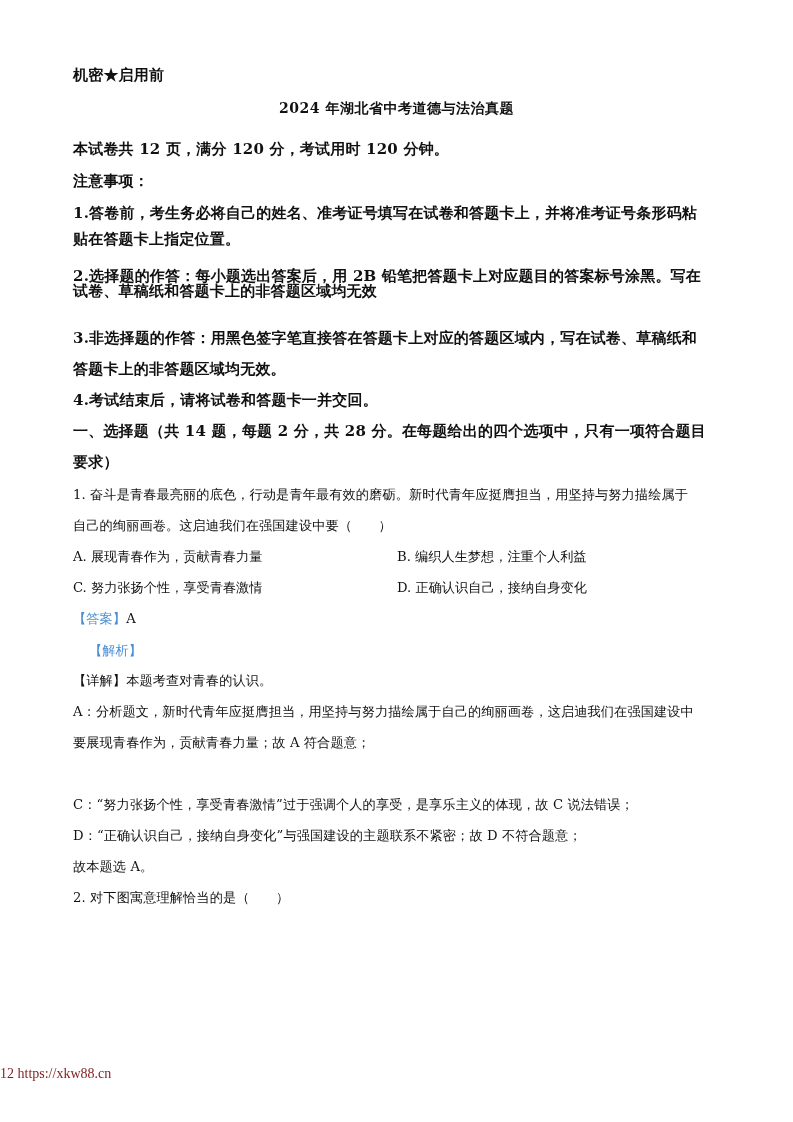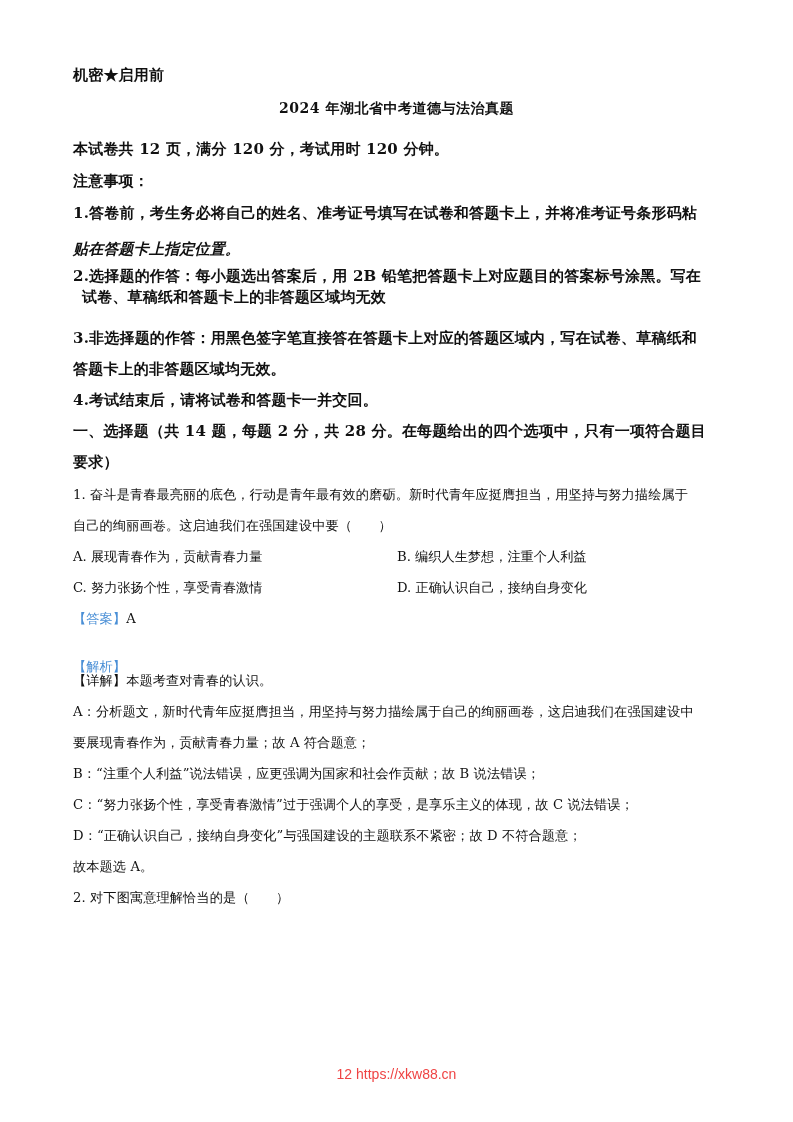--- a/index.html
+++ b/index.html
@@ -6,61 +6,60 @@
   body { width: 793px; height: 1122px; position: relative; overflow: hidden;
          font-family: "DejaVu Serif", "Liberation Serif", serif; color: #111; }
   .page { position: absolute; left: 0; top: 0; width: 793px; height: 1122px; }
   .line { position: absolute; left: 73px; white-space: nowrap; }
   .bold { font-weight: bold; font-size: 15px; letter-spacing: 0.2px; }
   .normal { font-size: 13.2px; letter-spacing: 0.1px; }
   .title { position: absolute; top: 100px; left: 0; width: 793px; text-align: center;
            font-weight: bold; font-size: 14px; letter-spacing: 0.5px; }
   .opt { position: absolute; white-space: nowrap; font-size: 13.2px; }
   .blue { color: #4a8fd6; }
-  .footer { position: absolute; top: 1066px; left: 0; width: 793px; text-align: center;
-            font-family: Liberation Sans, sans-serif; font-size: 14px; color: #ef4444; }
+  .footer { position: absolute; top: 1066px; left: 0; width: 793px; 
+            font-family: Liberation Serif, serif; font-size: 14px; color: #7f1d1d; }
 </style>
 </head>
 <body>
 
 <div class="page">
 
   <div class="line bold" style="top:66px;">机密★启用前</div>
   <div class="title">2024 年湖北省中考道德与法治真题</div>
 
   <div class="line bold" style="top:140px;">本试卷共 12 页，满分 120 分，考试用时 120 分钟。</div>
   <div class="line bold" style="top:172px;">注意事项：</div>
   <div class="line bold" style="top:204px;">1.答卷前，考生务必将自己的姓名、准考证号填写在试卷和答题卡上，并将准考证号条形码粘</div>
-  <div class="line bold" style="top:240px;font-style:italic;">贴在答题卡上指定位置。</div>
+  <div class="line bold" style="top:230px;">贴在答题卡上指定位置。</div>
   <div class="line bold" style="top:267px;">2.选择题的作答：每小题选出答案后，用 2B 铅笔把答题卡上对应题目的答案标号涂黑。写在</div>
-  <div class="line bold" style="top:288px;margin-left:9px;">试卷、草稿纸和答题卡上的非答题区域均无效</div>
+  <div class="line bold" style="top:282px;">试卷、草稿纸和答题卡上的非答题区域均无效</div>
   <div class="line bold" style="top:329px;">3.非选择题的作答：用黑色签字笔直接答在答题卡上对应的答题区域内，写在试卷、草稿纸和</div>
   <div class="line bold" style="top:360px;">答题卡上的非答题区域均无效。</div>
   <div class="line bold" style="top:391px;">4.考试结束后，请将试卷和答题卡一并交回。</div>
 
   <div class="line bold" style="top:422px;">一、选择题（共 14 题，每题 2 分，共 28 分。在每题给出的四个选项中，只有一项符合题目</div>
   <div class="line bold" style="top:453px;">要求）</div>
 
   <div class="line normal" style="top:486px;">1. 奋斗是青春最亮丽的底色，行动是青年最有效的磨砺。新时代青年应挺膺担当，用坚持与努力描绘属于</div>
   <div class="line normal" style="top:517px;">自己的绚丽画卷。这启迪我们在强国建设中要（　　）</div>
 
   <div class="opt" style="top:548px; left:73px;">A. 展现青春作为，贡献青春力量</div>
   <div class="opt" style="top:548px; left:397px;">B. 编织人生梦想，注重个人利益</div>
   <div class="opt" style="top:579px; left:73px;text-align:center;">C. 努力张扬个性，享受青春激情</div>
   <div class="opt" style="top:579px; left:397px;">D. 正确认识自己，接纳自身变化</div>
 
   <div class="line normal" style="top:610px;">
     <span class="blue">【答案】</span><span>A</span>
   </div>
-  <div class="line normal blue" style="top:658px;">【解析】</div>
+  <div class="line normal blue" style="top:642px;margin-left:16px;">【解析】</div>
 
   <div class="line normal" style="top:672px;">【详解】本题考查对青春的认识。</div>
   <div class="line normal" style="top:703px;">A：分析题文，新时代青年应挺膺担当，用坚持与努力描绘属于自己的绚丽画卷，这启迪我们在强国建设中</div>
   <div class="line normal" style="top:734px;">要展现青春作为，贡献青春力量；故 A 符合题意；</div>
-  <div class="line normal" style="top:765px;">B：“注重个人利益”说法错误，应更强调为国家和社会作贡献；故 B 说法错误；</div>
   <div class="line normal" style="top:796px;">C：“努力张扬个性，享受青春激情”过于强调个人的享受，是享乐主义的体现，故 C 说法错误；</div>
   <div class="line normal" style="top:827px;">D：“正确认识自己，接纳自身变化”与强国建设的主题联系不紧密；故 D 不符合题意；</div>
   <div class="line normal" style="top:858px;">故本题选 A。</div>
 
   <div class="line normal" style="top:889px;">2. 对下图寓意理解恰当的是（　　）</div>
 
   <div class="footer">
     <span>12</span>
     <span>https://xkw88.cn</span>
   </div>

